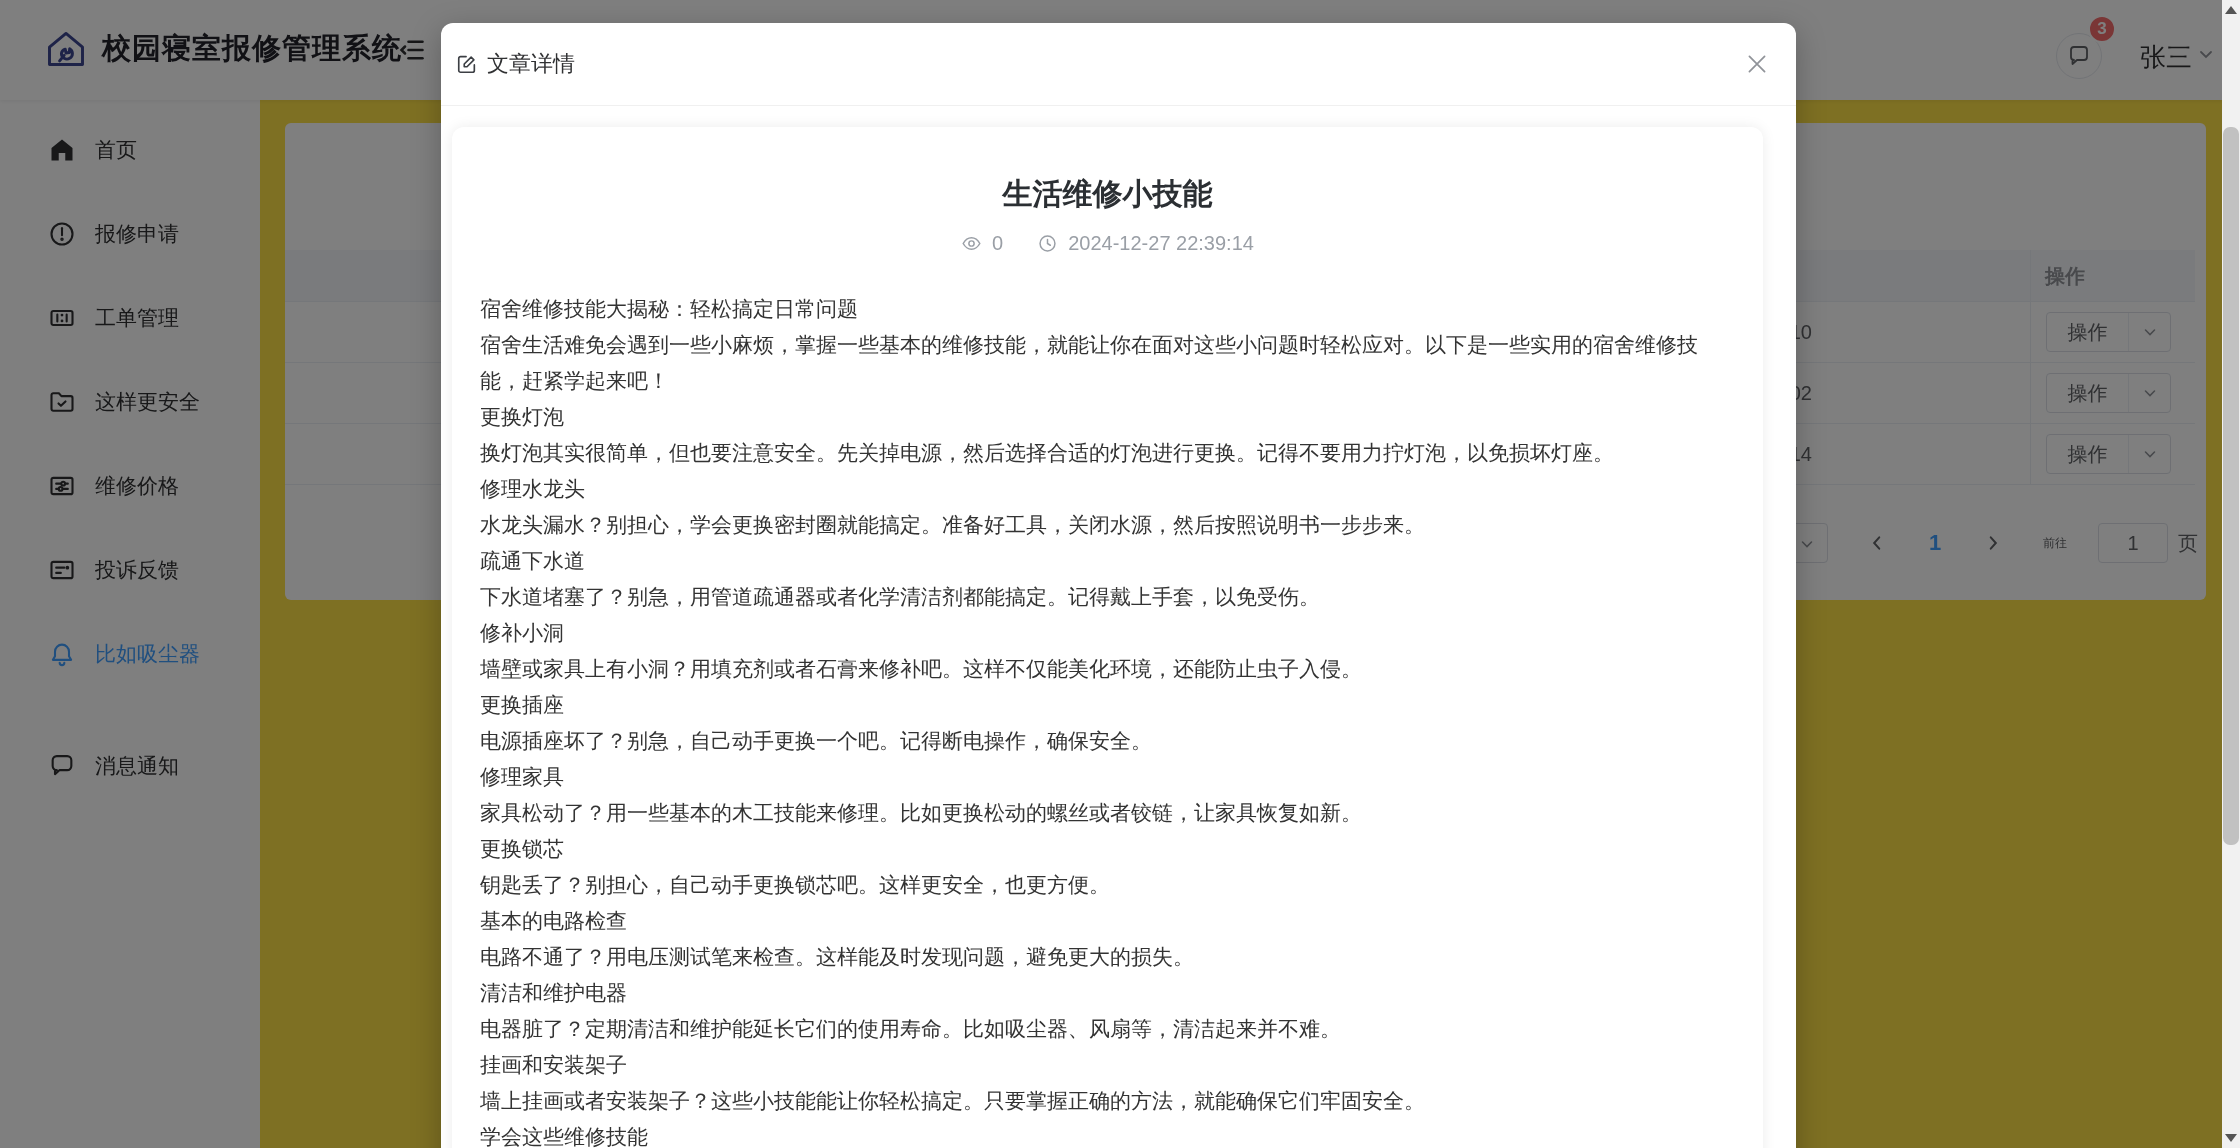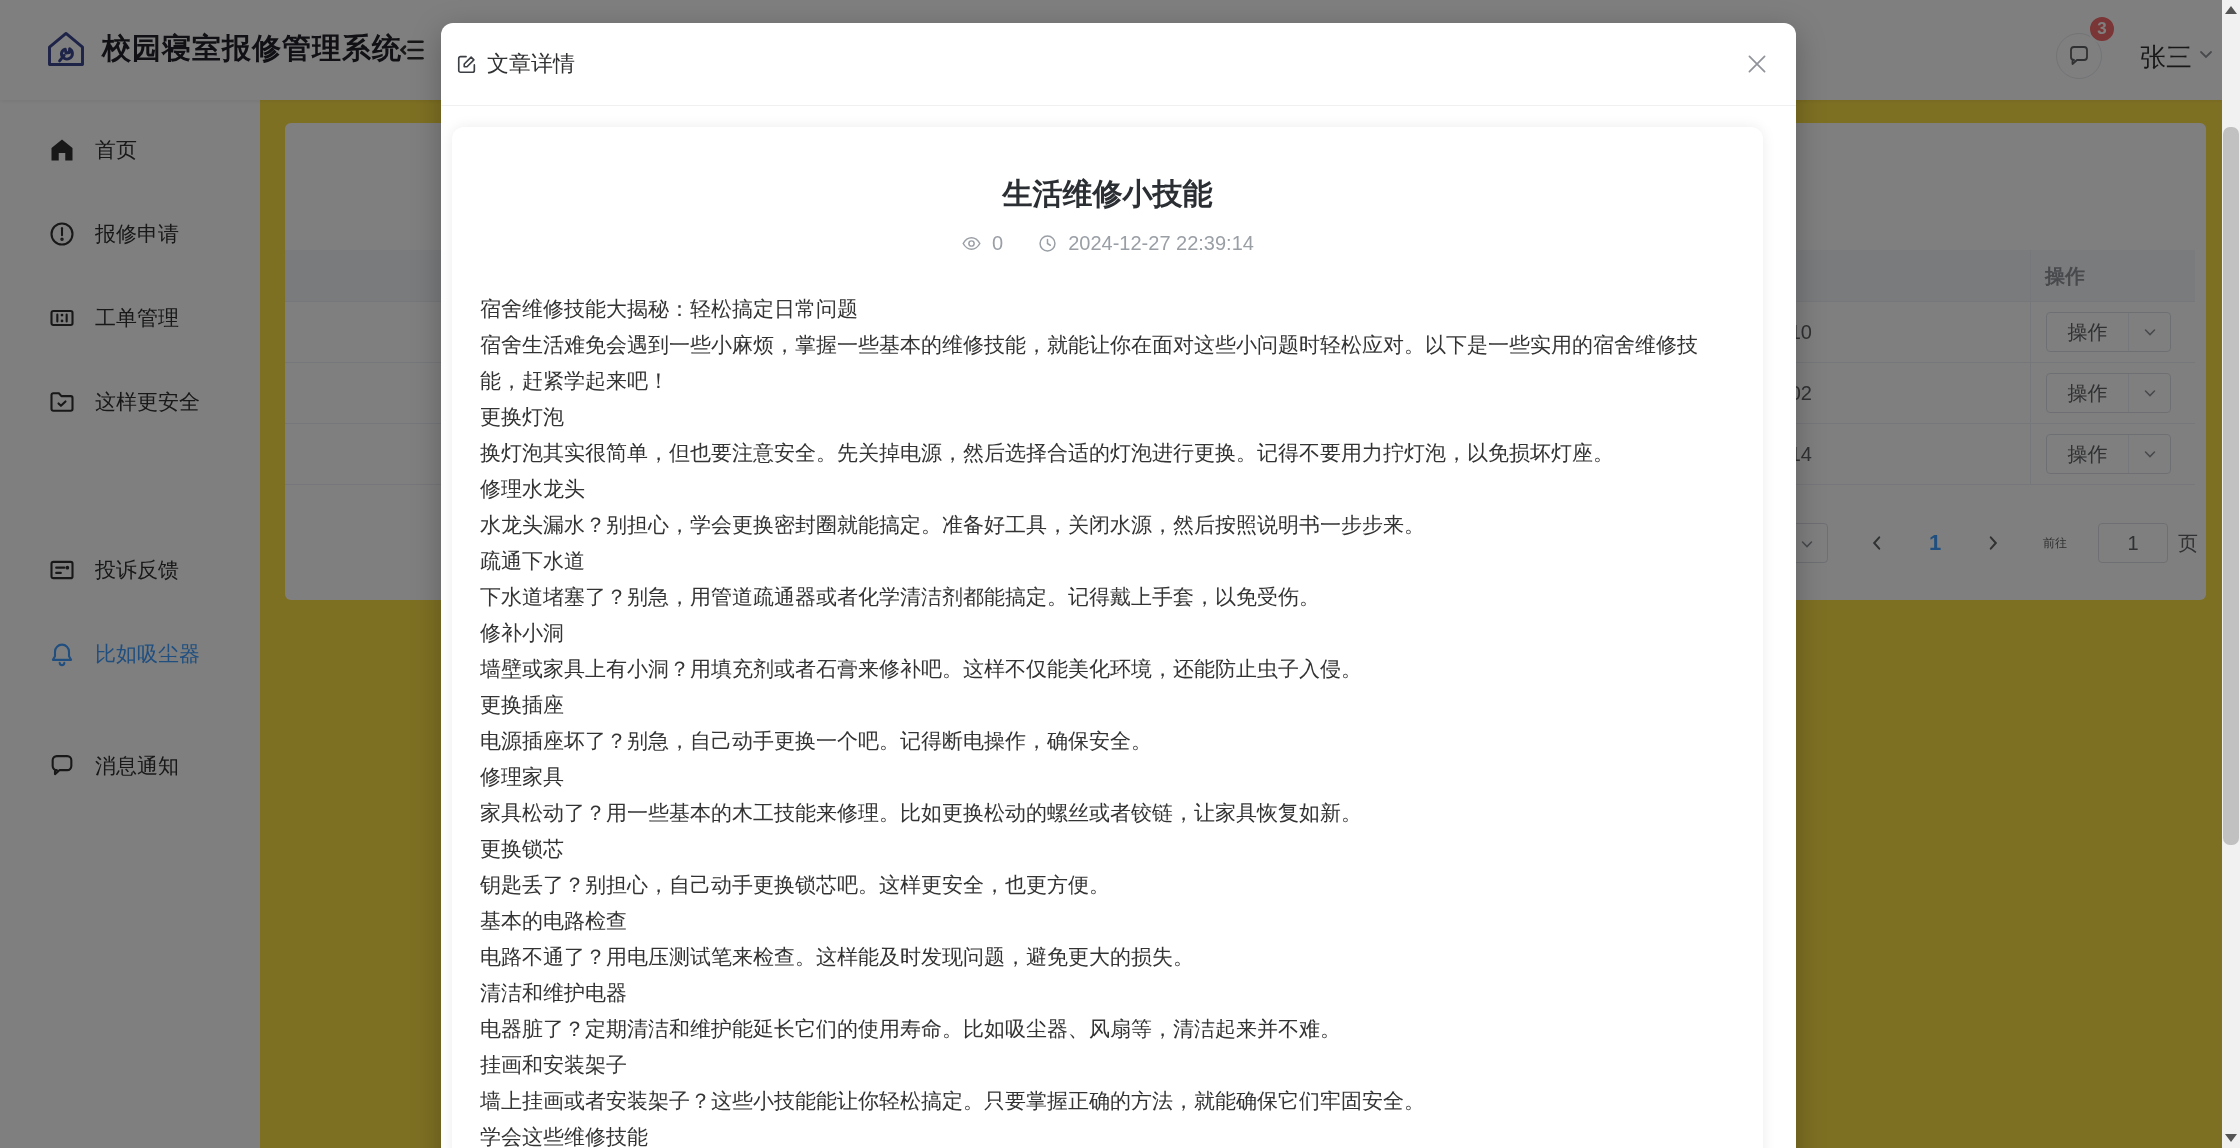--- a/index.html
+++ b/index.html
@@ -147,20 +147,30 @@
           <path d="M12 9.5 v0.01 M12 14.5 v0.01" stroke-linecap="round" stroke-width="2.4"></path>
         </svg>
       <span>工单管理</span>
     </div>
     <div class="side-item" style="top:274px">
       <svg viewBox="0 0 24 24" fill="none" stroke="currentColor" stroke-width="1.8" stroke-linejoin="round">
           <path d="M3 7 V6 a1.5 1.5 0 0 1 1.5 -1.5 h4.8 L11.5 7 H19.5 A1.5 1.5 0 0 1 21 8.5 V18 a1.5 1.5 0 0 1 -1.5 1.5 h-15 A1.5 1.5 0 0 1 3 18 Z"></path>
           <path d="M9 13.2 l2.1 2.1 L15 11.5" stroke-linecap="round"></path>
         </svg>
       <span>这样更安全</span>
+    </div>
+    <div class="side-item" style="top:358px">
+      <svg viewBox="0 0 24 24" fill="none" stroke="currentColor" stroke-width="1.8" stroke-linecap="round">
+          <rect x="3" y="5" width="18" height="14" rx="1.5"></rect>
+          <path d="M7 10 h4 M14.5 10 h2.5"></path>
+          <circle cx="13" cy="10" r="1.6"></circle>
+          <path d="M7 14.5 h2.5 M13 14.5 h4"></path>
+          <circle cx="10.8" cy="14.5" r="1.6"></circle>
+        </svg>
+      <span>维修价格</span>
     </div>
     <div class="side-item" style="top:442px">
       <svg viewBox="0 0 24 24" fill="none" stroke="currentColor" stroke-width="1.8" stroke-linecap="round">
           <rect x="3" y="5" width="18" height="14" rx="1.5"></rect>
           <path d="M7 10 h7"></path>
           <circle cx="16.6" cy="10" r="0.7" fill="currentColor"></circle>
           <path d="M7 14.5 h4"></path>
         </svg>
       <span>投诉反馈</span>
     </div>

